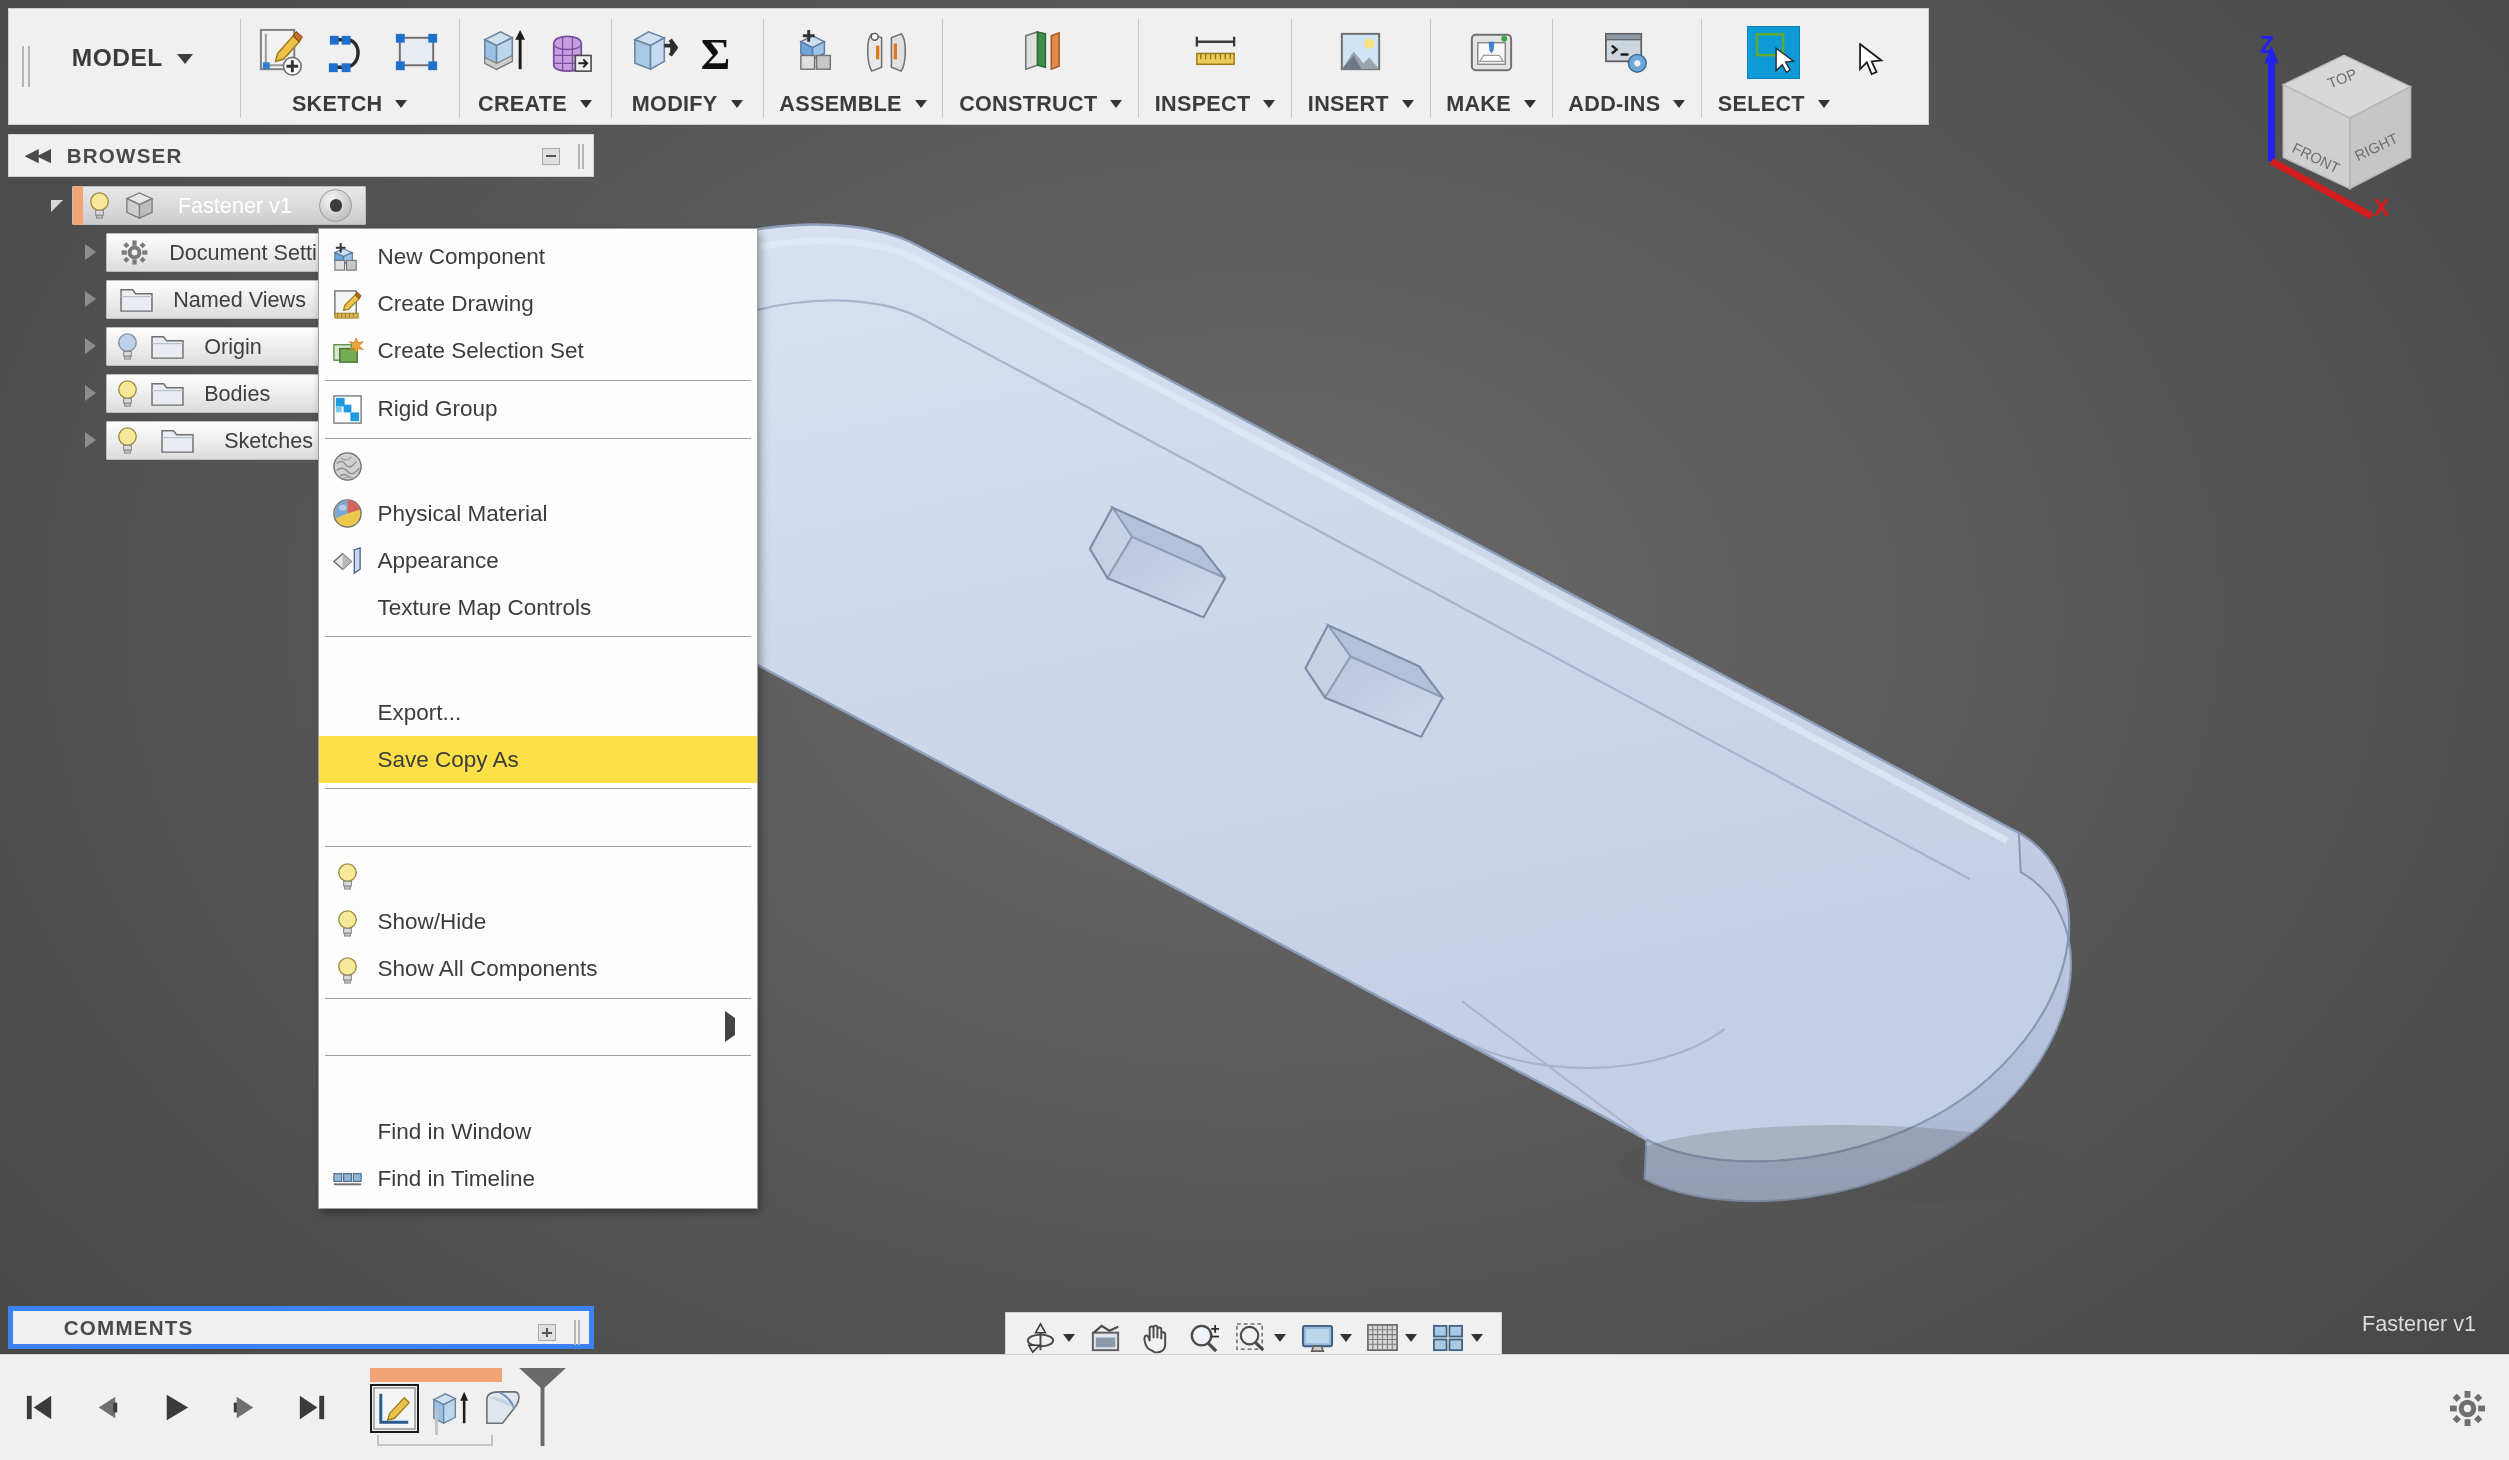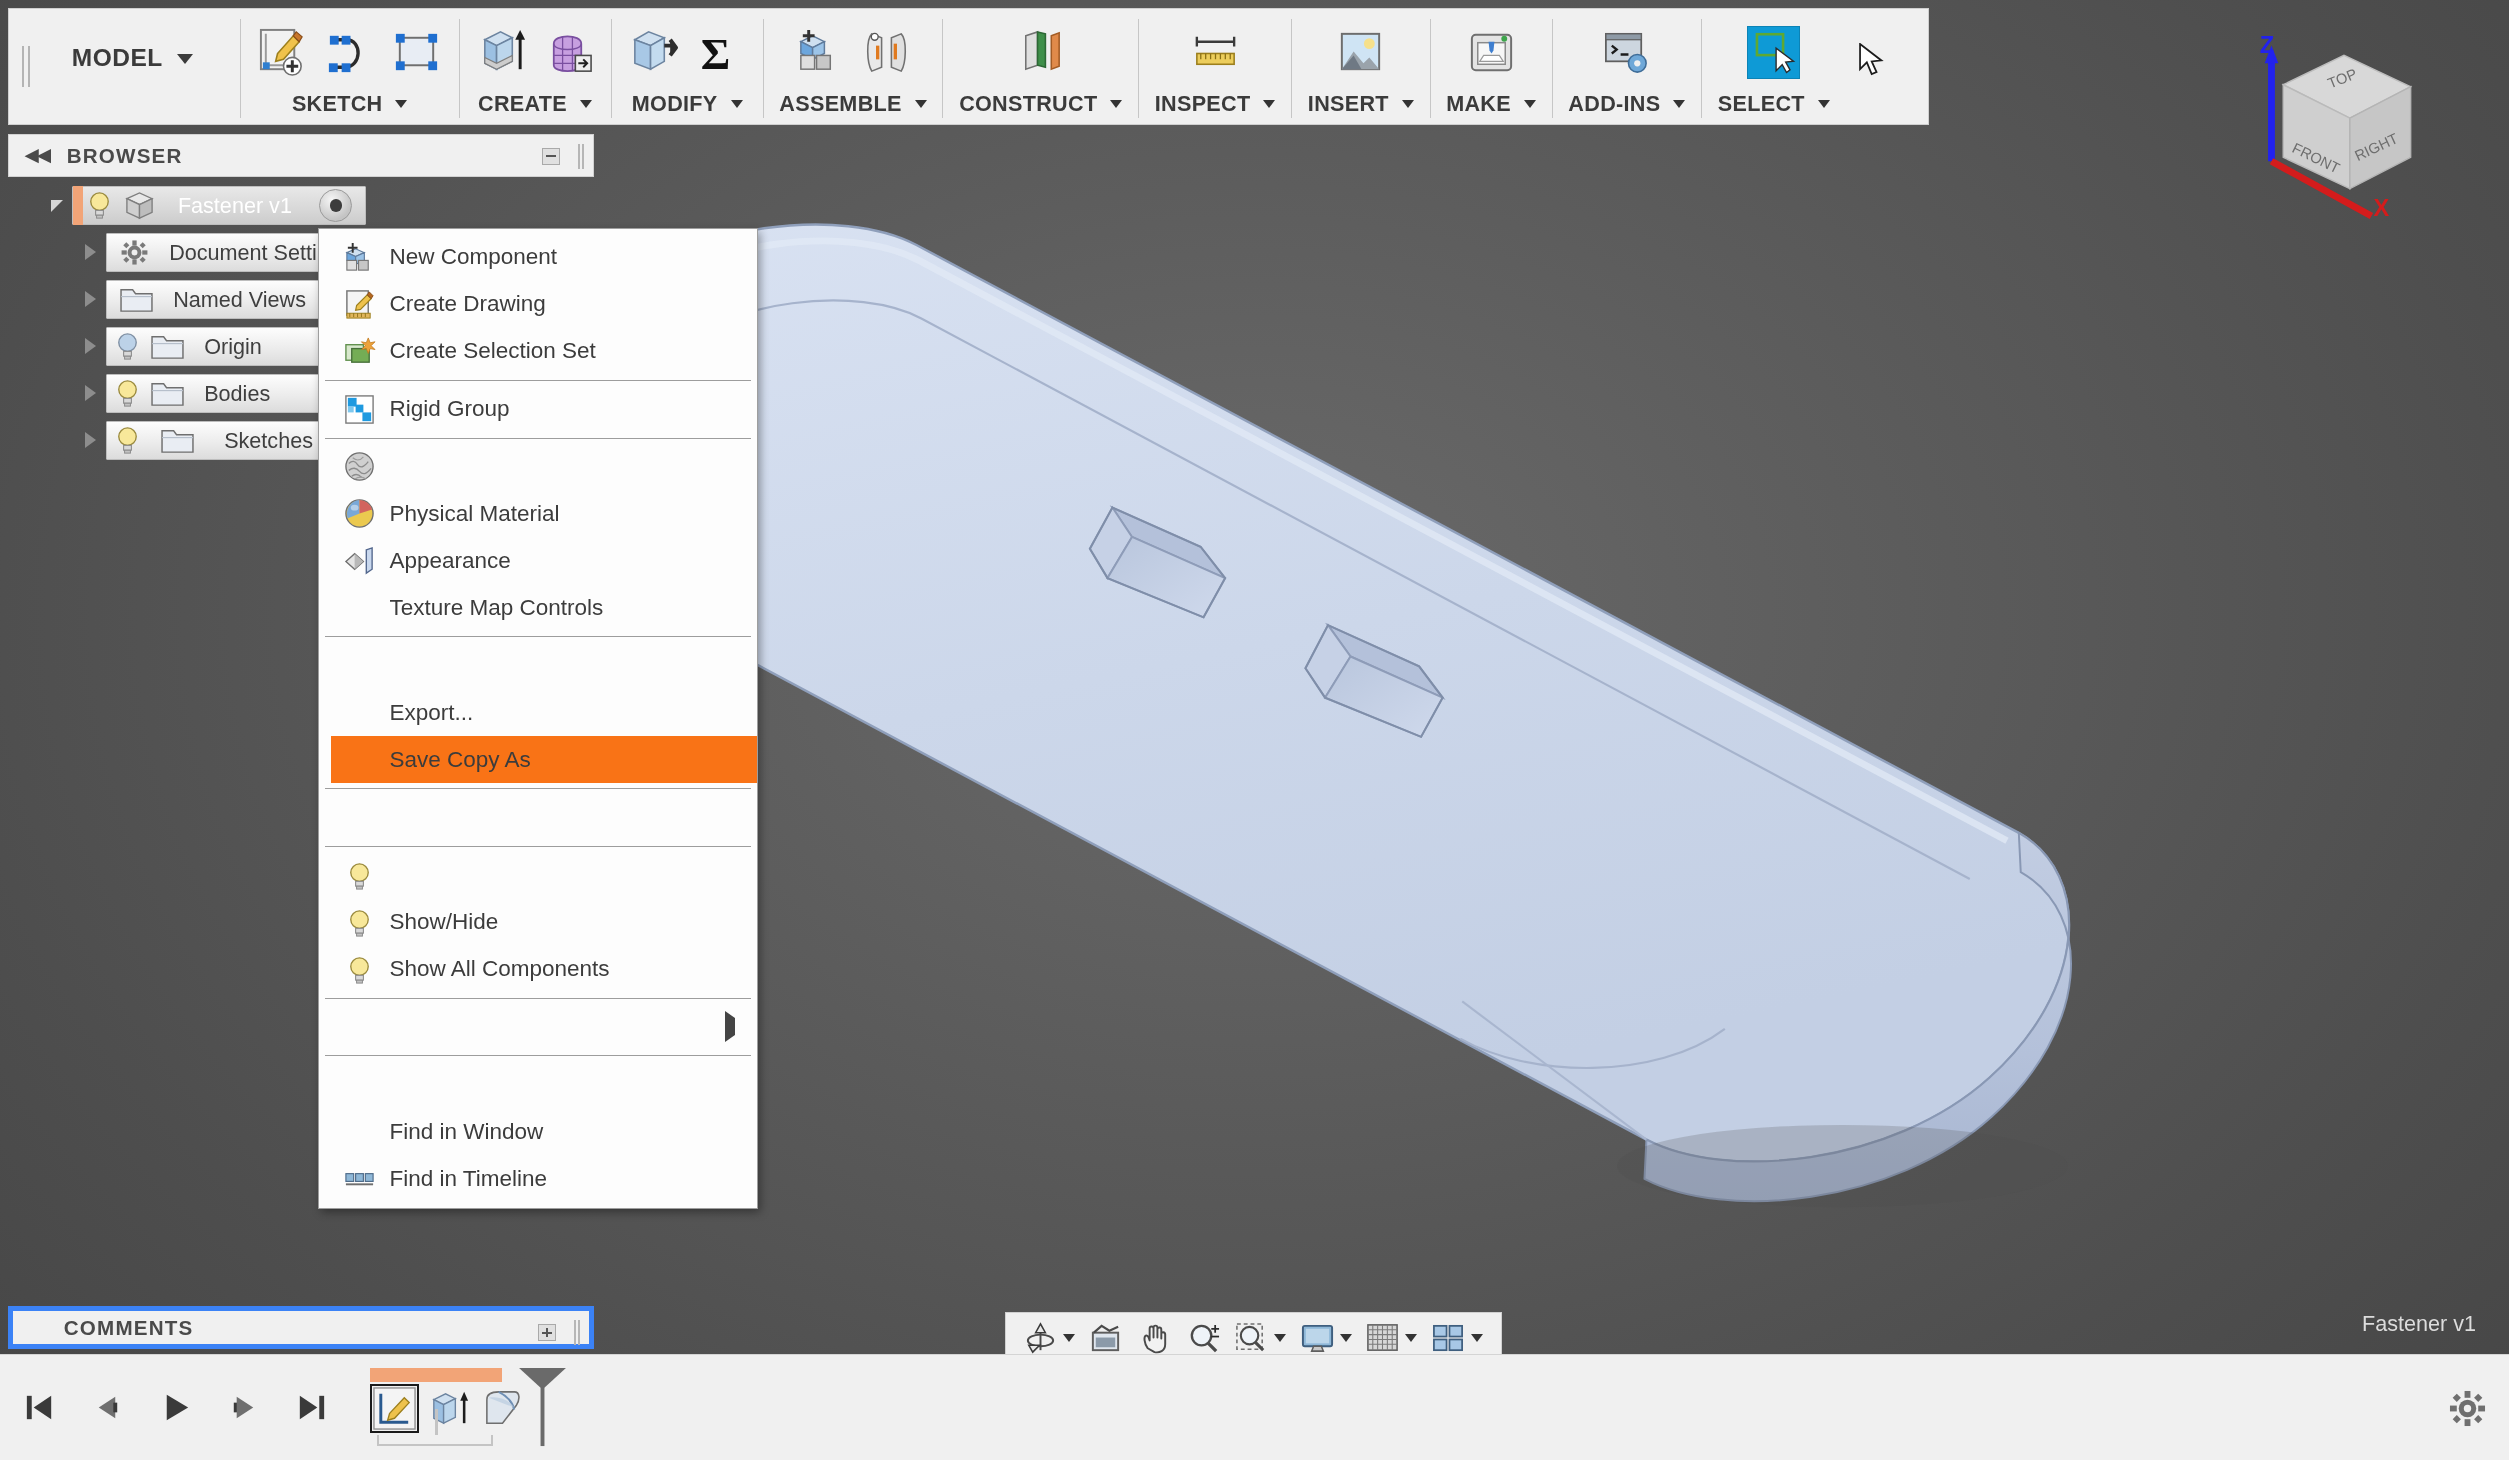--- a/index.html
+++ b/index.html
@@ -87,22 +87,22 @@
   }
   .radio-dot::after{content:"";width:12.7px;height:12.7px;border-radius:50%;background:#3c3c3c;}
 
   
   #ctxmenu {
     position:absolute; left:318px; top:228px; width:440px;
     background:#fdfdfd; border:1px solid #9e9e9e;
     box-shadow:2.9px 3.9px 8.8px rgba(0,0,0,.38);
     padding:4.9px 0 5.9px 0; z-index:40;
   }
-  .mi { position:relative; display:flex; align-items:center; height:47px; padding:0 15.7px 0 11.8px; cursor:default;margin-left:12px; }
-  .mi-hl { background:#f97316;text-align:right; }
+  .mi { position:relative; display:flex; align-items:center; height:47px; padding:0 15.7px 0 11.8px; cursor:default; }
+  .mi-hl { background:#fde047;text-align:right; }
   .mi-icon { width:33px; height:33px; flex:none; margin-right:13.7px; }
   .mi-icon.blank { background:none; }
   .mi-label { font-size:22.5px; color:#3c3c3c; white-space:nowrap; }
   .mi-short { margin-left:auto; font-size:22.5px; color:#3c3c3c; padding-right:33px; }
   .mi-arrow { margin-left:auto; padding-right:5.9px; }
   .mi-sep { height:1px; background:#9d9d9d; margin:4.9px 5.9px; }
 
   
   #viewcube { position:absolute; right:57px; top:23.5px; width:216px; height:196px; }
 

